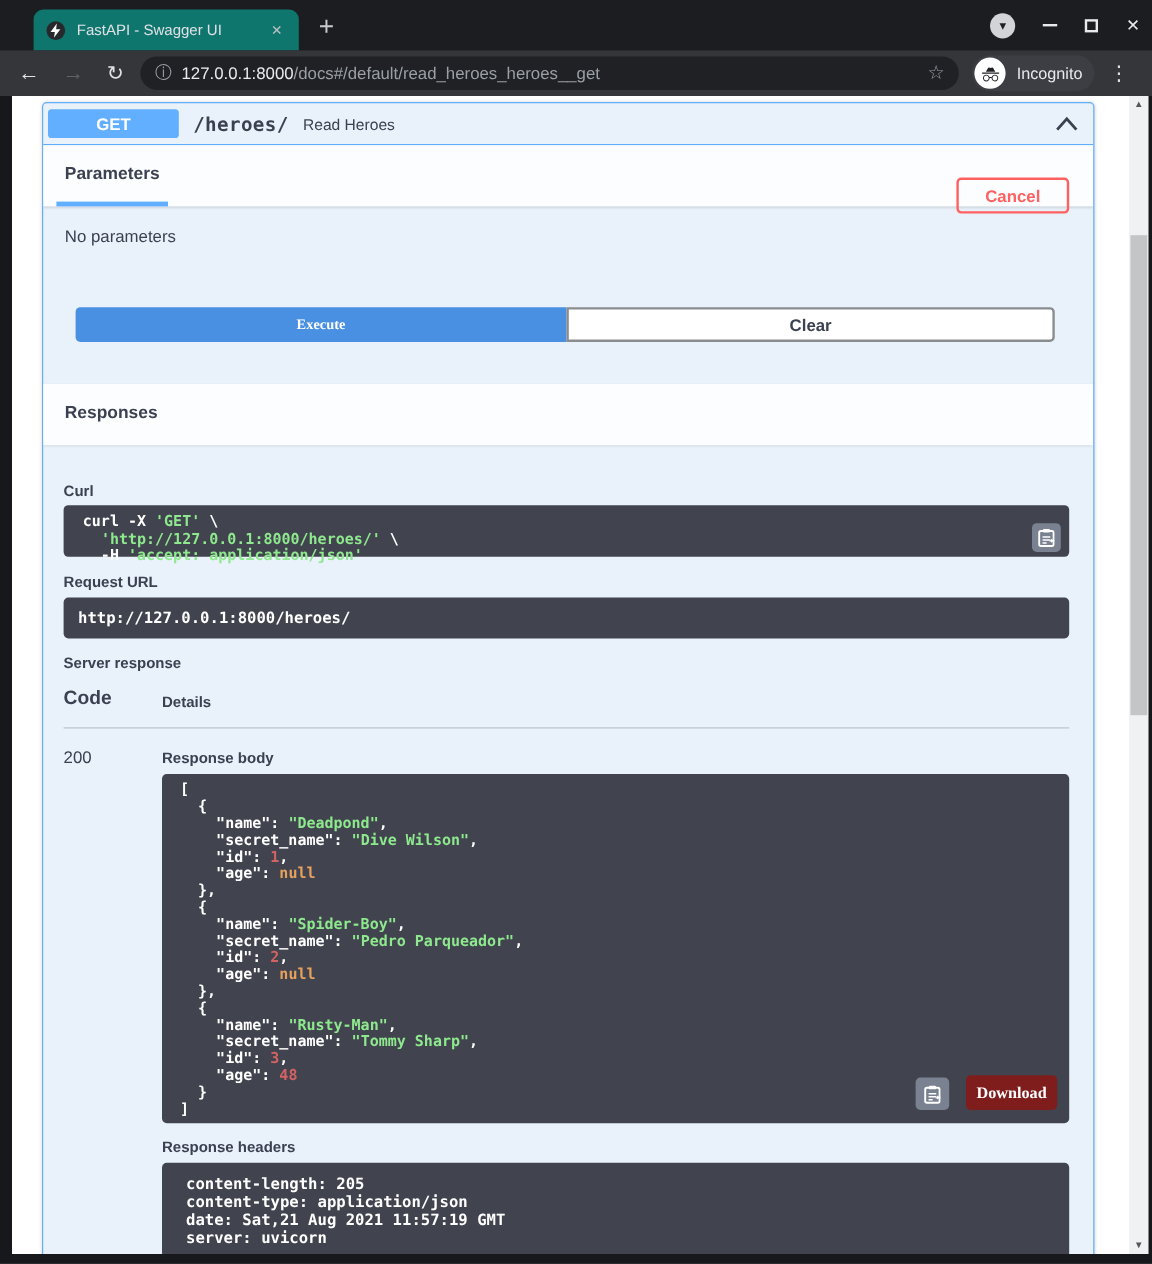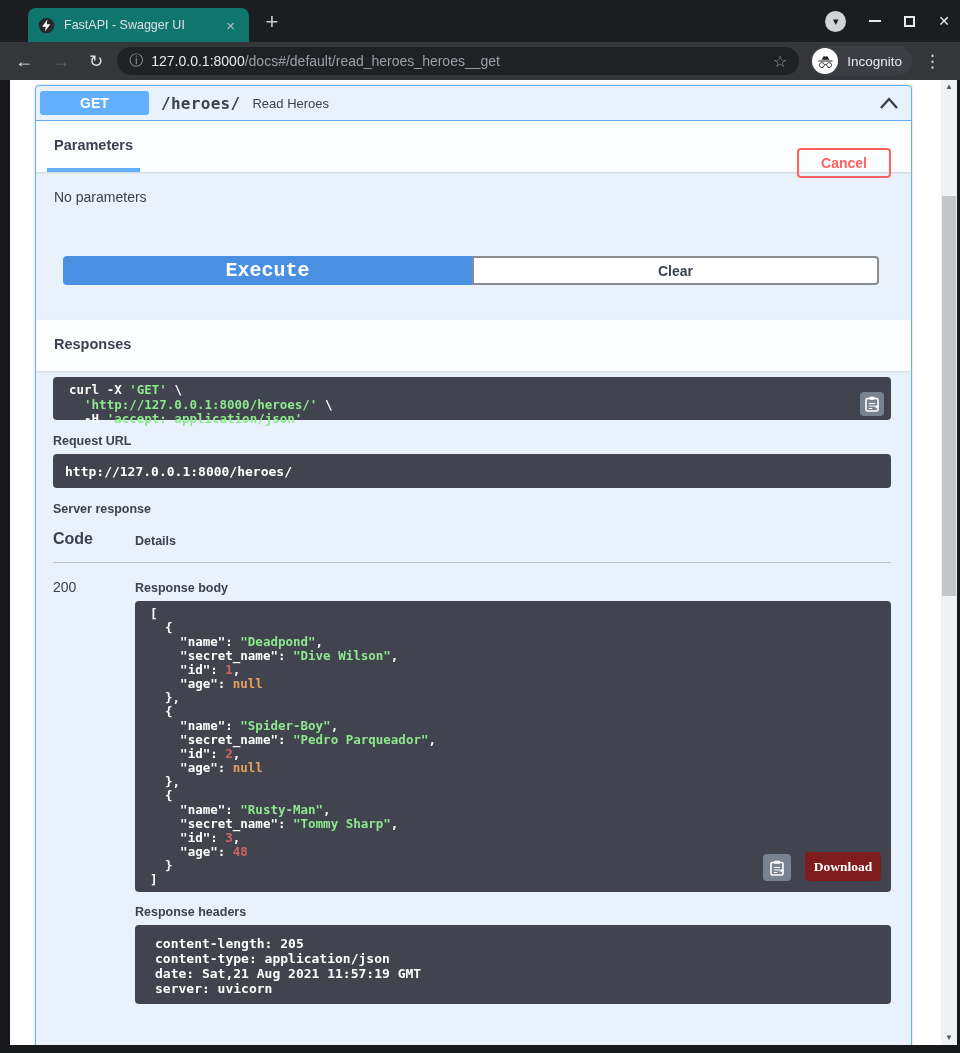--- a/index.html
+++ b/index.html
@@ -58,21 +58,21 @@
   .chev{margin-left:auto;display:flex;}
 
   .sec-header{position:relative;height:51px;background:rgba(255,255,255,.85);box-shadow:0 1px 2px rgba(0,0,0,.12);}
   .sec-title{position:absolute;left:18px;top:16px;font-size:14.5px;font-weight:bold;}
   .tab-underline{position:absolute;left:11px;bottom:0;width:93px;height:4px;background:var(--c-blue);}
   .cancel-btn{position:absolute;right:20px;top:27px;width:94px;height:30px;background:transparent;border:2px solid var(--c-cancel);border-radius:4px;color:var(--c-cancel);font-weight:bold;font-size:14px;font-family:inherit;}
 
   .params-body{position:relative;height:148px;}
   .no-params{position:absolute;left:18px;top:17px;font-size:14px;}
   .exec-row{position:absolute;left:27px;right:32px;top:84px;height:29px;display:flex;}
-  .exec-btn{flex:1.015;background:var(--c-exec);border:none;border-radius:4px 0 0 4px;color:#fff;font-weight:bold;font-size:20px;font-family:Liberation Mono, monospace;}
+  .exec-btn{flex:1.015;background:var(--c-exec);border:none;border-radius:4px 0 0 4px;color:#fff;font-weight:bold;font-size:12px;font-family:Liberation Serif, serif;}
   .clear-btn{flex:1;background:#fff;border:2px solid #8a8d90;border-radius:0 4px 4px 0;color:var(--c-ink);font-weight:bold;font-size:14px;font-family:inherit;}
 
   .responses-inner{padding:1px 20px 60px 17px;}
   .mini-label{font-size:12.5px;font-weight:bold;color:var(--c-ink);}
   .lbl-curl{margin-top:30px;}
   .codebar{background:var(--c-codebg);border-radius:4px;position:relative;}
   .code-pre{font-family:"DejaVu Sans Mono",monospace;font-weight:bold;font-size:12.5px;color:#fff;white-space:pre;margin:0;}
   .curl-block{margin-top:5px;height:43px;padding:6px 16px;}
   .curl-block .code-pre{line-height:14.5px;}
   .tk-p{color:#fff;} .tk-s{color:var(--c-str);} .tk-n{color:var(--c-num);} .tk-u{color:var(--c-null);}
@@ -171,20 +171,21 @@
             <button class="exec-btn">Execute</button>
             <button class="clear-btn">Clear</button>
           </div>
         </div>
 
         <div class="sec-header">
           <span class="sec-title">Responses</span>
         </div>
 
         <div class="responses-inner">
+          <div class="mini-label lbl-curl">Curl</div>
           <div class="codebar curl-block">
             <pre class="code-pre"><span class="tk-p">curl -X </span><span class="tk-s">'GET'</span><span class="tk-p"> \</span>
 <span class="tk-p">  </span><span class="tk-s">'http://127.0.0.1:8000/heroes/'</span><span class="tk-p"> \</span>
 <span class="tk-p">  -H </span><span class="tk-s">'accept: application/json'</span></pre>
             <button class="copy-btn curl-copy">
               <svg width="14" height="16" viewBox="0 0 14 16">
                   <rect x="1" y="2.5" width="12" height="12.5" rx="1.5" fill="none" stroke="#fff" stroke-width="1.6"></rect>
                   <rect x="4" y="0.8" width="6" height="3" rx="1" fill="#fff"></rect>
                   <path d="M3.8 7.5h6.4M3.8 10h6.4M3.8 12.5h3.4" stroke="#fff" stroke-width="1.2"></path>
                   <path d="M13.6 10.6l-3 0 1.2-1.2m-1.2 1.2 1.2 1.2" stroke="#fff" stroke-width="1.1" fill="none"></path>

